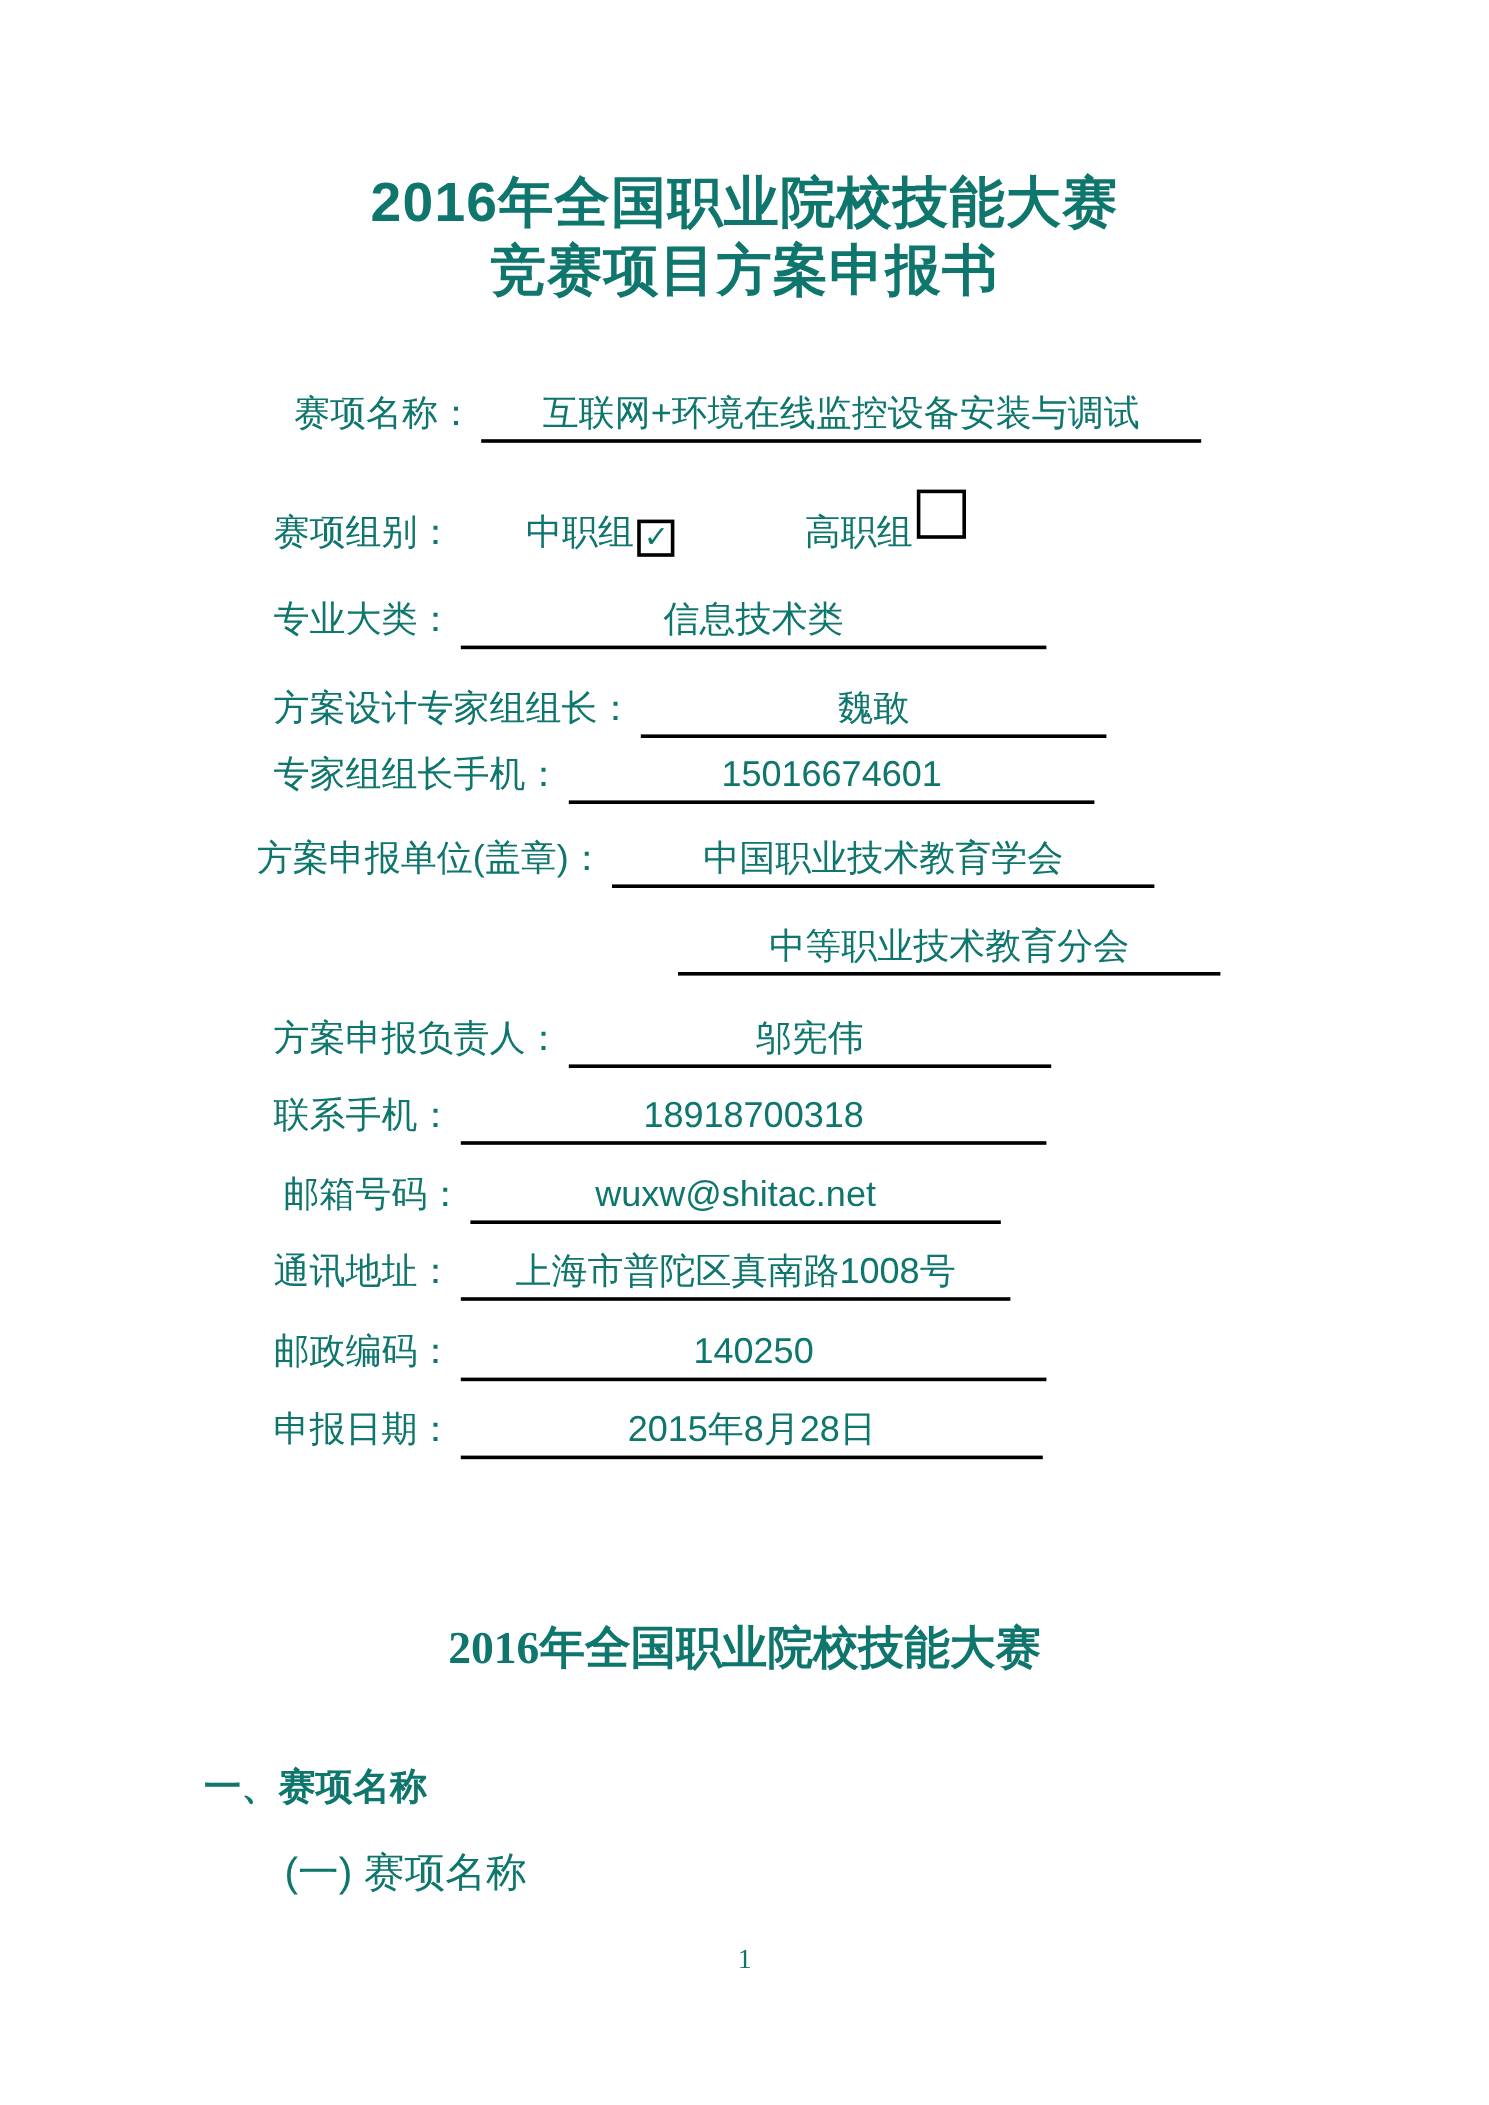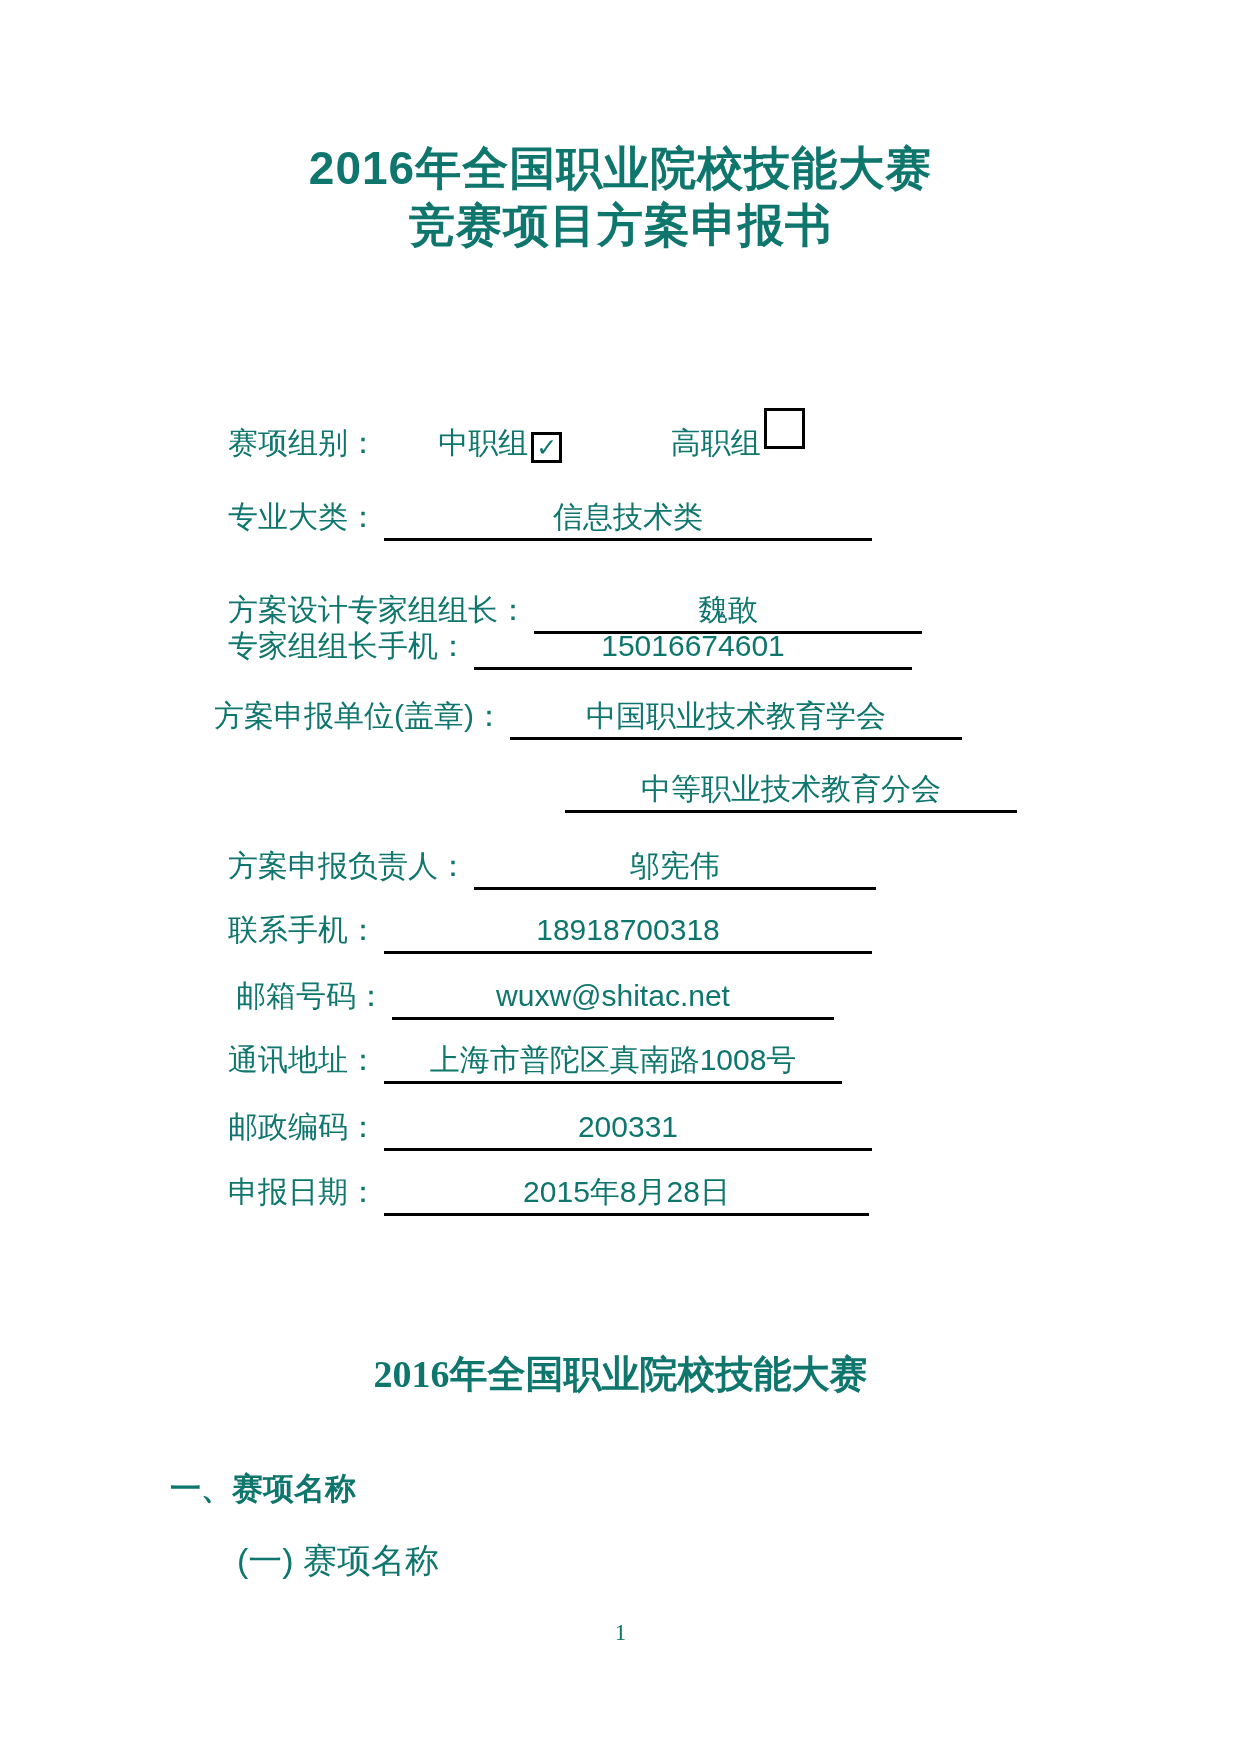--- a/index.html
+++ b/index.html
@@ -109,36 +109,39 @@
 </head>
 <body>
 
 <div class="page">
 
   <div class="doc-title">
     <div>2016年全国职业院校技能大赛</div>
     <div>竞赛项目方案申报书</div>
   </div>
 
+  <div class="row" style="top:326px;left:245px">
+    <span class="lbl">赛项名称：</span><span class="val" style="width:600px">互联网+环境在线监控设备安装与调试</span>
+  </div>
 
   <div class="row" style="top:408px;left:228px">
     <span class="lbl">赛项组别：</span>
     <span class="opt" style="margin-left:52px">
       <span class="lbl">中职组</span><span class="cb cb-checked"><span>✓</span></span>
     </span>
     <span class="opt" style="margin-left:100px">
       <span class="lbl">高职组</span><span class="cb cb-empty"></span>
     </span>
   </div>
 
   <div class="row" style="top:498px;left:228px">
     <span class="lbl">专业大类：</span><span class="val" style="width:488px">信息技术类</span>
   </div>
 
-  <div class="row" style="top:591px;left:228px">
+  <div class="row" style="top:572px;left:228px">
     <span class="lbl">方案设计专家组组长：</span><span class="val" style="width:388px">魏敢</span>
   </div>
 
   <div class="row" style="top:627px;left:228px">
     <span class="lbl">专家组组长手机：</span><span class="val" style="width:438px">15016674601</span>
   </div>
 
   <div class="row" style="top:697px;left:214px">
     <span class="lbl">方案申报单位(盖章)：</span><span class="val bold" style="width:452px">中国职业技术教育学会</span>
   </div>
@@ -157,21 +160,21 @@
 
   <div class="row" style="top:977px;left:236px">
     <span class="lbl">邮箱号码：</span><span class="val" style="width:442px">wuxw@shitac.net</span>
   </div>
 
   <div class="row" style="top:1041px;left:228px">
     <span class="lbl">通讯地址：</span><span class="val" style="width:458px">上海市普陀区真南路1008号</span>
   </div>
 
   <div class="row" style="top:1108px;left:228px">
-    <span class="lbl">邮政编码：</span><span class="val" style="width:488px">200331</span>
+    <span class="lbl">邮政编码：</span><span class="val" style="width:488px">140250</span>
   </div>
 
   <div class="row" style="top:1173px;left:228px">
     <span class="lbl">申报日期：</span><span class="val" style="width:485px">2015年8月28日</span>
   </div>
 
   <div class="sec-title1">2016年全国职业院校技能大赛</div>
   <div class="heading1">一、赛项名称</div>
   <div class="subheading1">(一) 赛项名称</div>
   <div class="pagenum">1</div>

